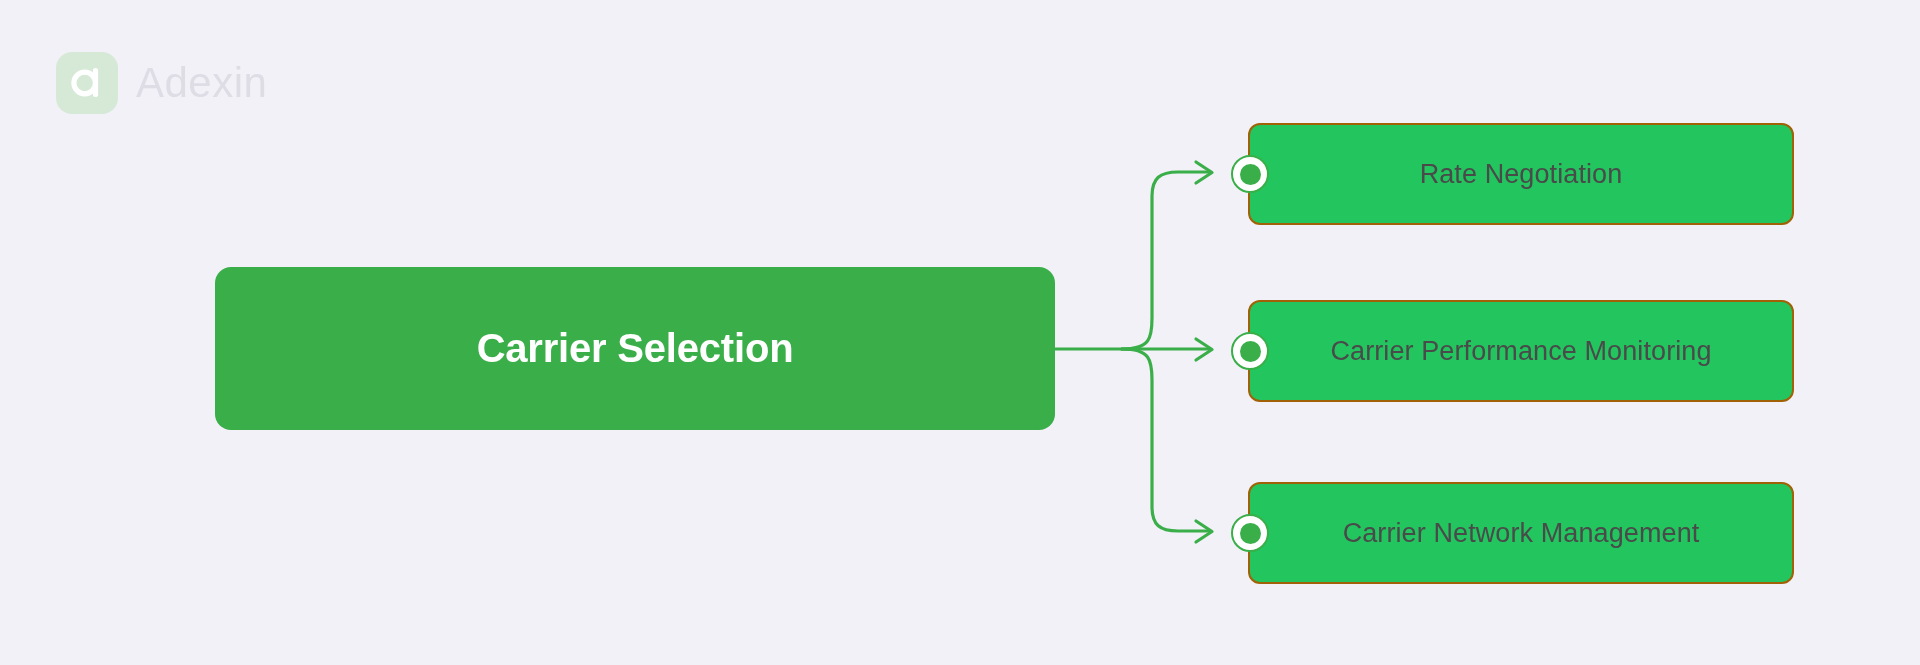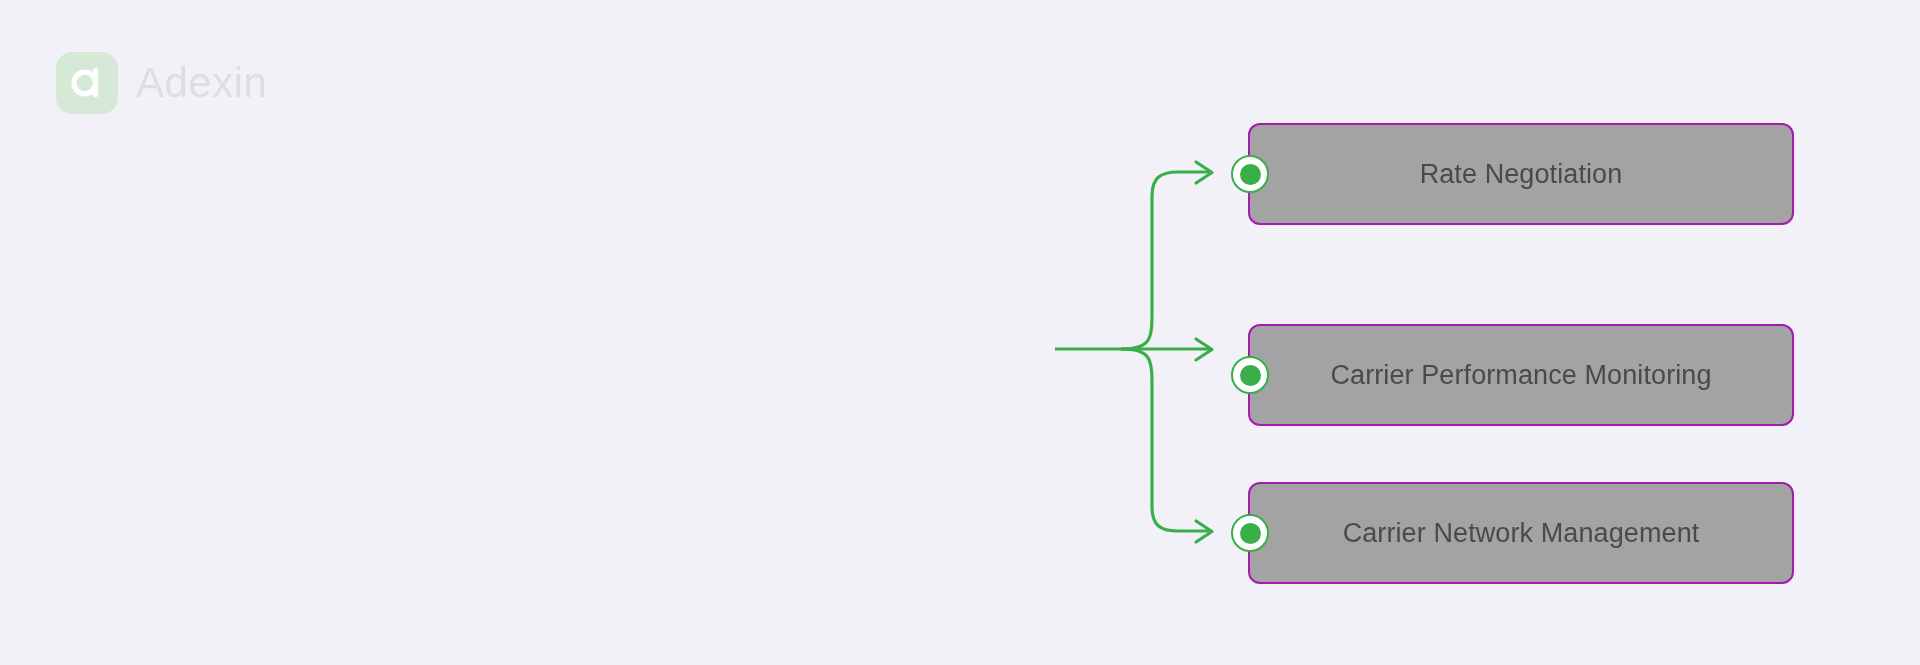--- a/index.html
+++ b/index.html
@@ -79,39 +79,39 @@
     font-weight: 700;
     letter-spacing: -0.2px;
     font-family: "Liberation Sans", sans-serif;
   }
 
   
   .leaf-node {
     position: absolute;
     width: 546px;
     height: 102px;
-    background: #a3a3a3;
-    border: 2px solid #a21caf;
+    background: #22c55e;
+    border: 2px solid #a16207;
     border-radius: 12px;
     box-sizing: border-box;
     display: flex;
     align-items: center;
     justify-content: center;
   }
   .leaf-label {
     color: #4a4a4a;
     font-size: 27px;
     font-weight: 400;
     letter-spacing: 0.1px;
     white-space: nowrap;
     font-family: "Liberation Sans", sans-serif;
   }
 
   .leaf-1 { left: 1248px; top: 123px; }
-  .leaf-2 { left: 1248px; top: 300px; margin-top: 24px; }
+  .leaf-2 { left: 1248px; top: 300px; }
   .leaf-3 { left: 1248px; top: 482px; text-align: right; }
 
   
   .leaf-dot {
     position: absolute;
     left: -19px;
     top: 50%;
     margin-top: -19px;
     width: 38px;
     height: 38px;
@@ -154,20 +154,23 @@
     <path d="M1122 349 C1150 349 1152 338 1152 318 V196 C1152 178 1160 172 1178 172 H1210" stroke="#3aae49" stroke-width="3.2" fill="none" stroke-linecap="round"></path>
     <path d="M1196 162 L1212 172.5 L1196 183" stroke="#3aae49" stroke-width="3.2" fill="none" stroke-linecap="round" stroke-linejoin="round"></path>
 
     <path d="M1122 349 H1210" stroke="#3aae49" stroke-width="3.2" fill="none" stroke-linecap="round"></path>
     <path d="M1196 339 L1212 349.5 L1196 360" stroke="#3aae49" stroke-width="3.2" fill="none" stroke-linecap="round" stroke-linejoin="round"></path>
 
     <path d="M1122 349 C1150 349 1152 360 1152 380 V507 C1152 525 1160 531 1178 531 H1210" stroke="#3aae49" stroke-width="3.2" fill="none" stroke-linecap="round"></path>
     <path d="M1196 521 L1212 531.5 L1196 542" stroke="#3aae49" stroke-width="3.2" fill="none" stroke-linecap="round" stroke-linejoin="round"></path>
   </svg>
 
+  <div class="root-node">
+    <div class="root-label">Carrier Selection</div>
+  </div>
 
   <div class="leaf-node leaf-1">
     <span class="leaf-dot"></span>
     <div class="leaf-label">Rate Negotiation</div>
   </div>
 
   <div class="leaf-node leaf-2">
     <span class="leaf-dot"></span>
     <div class="leaf-label">Carrier Performance Monitoring</div>
   </div>

